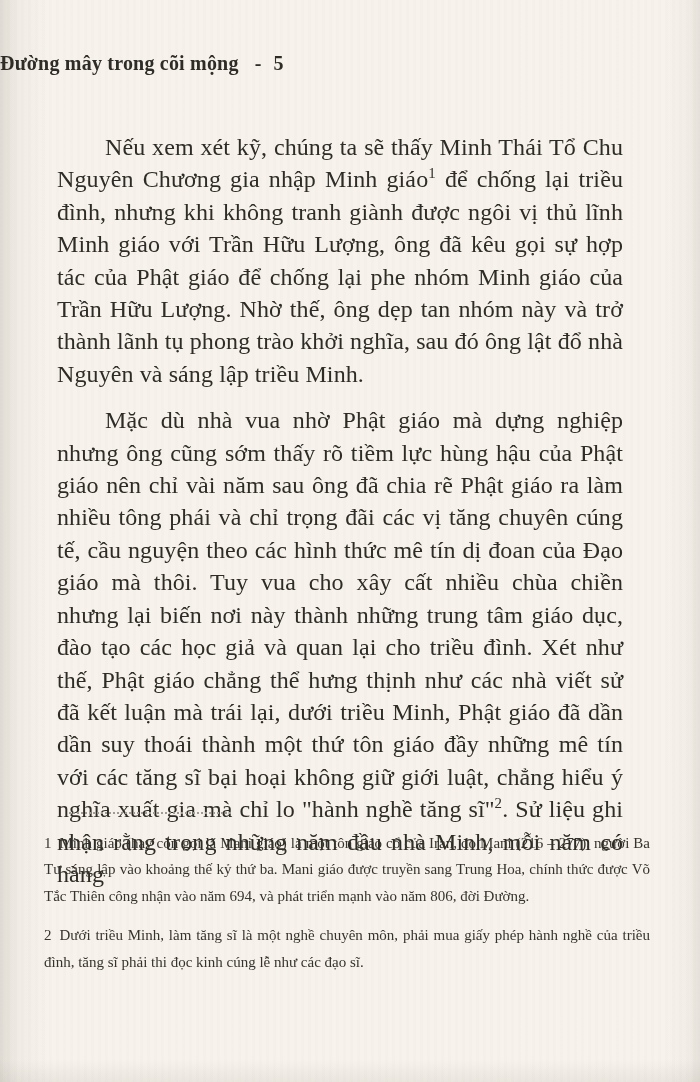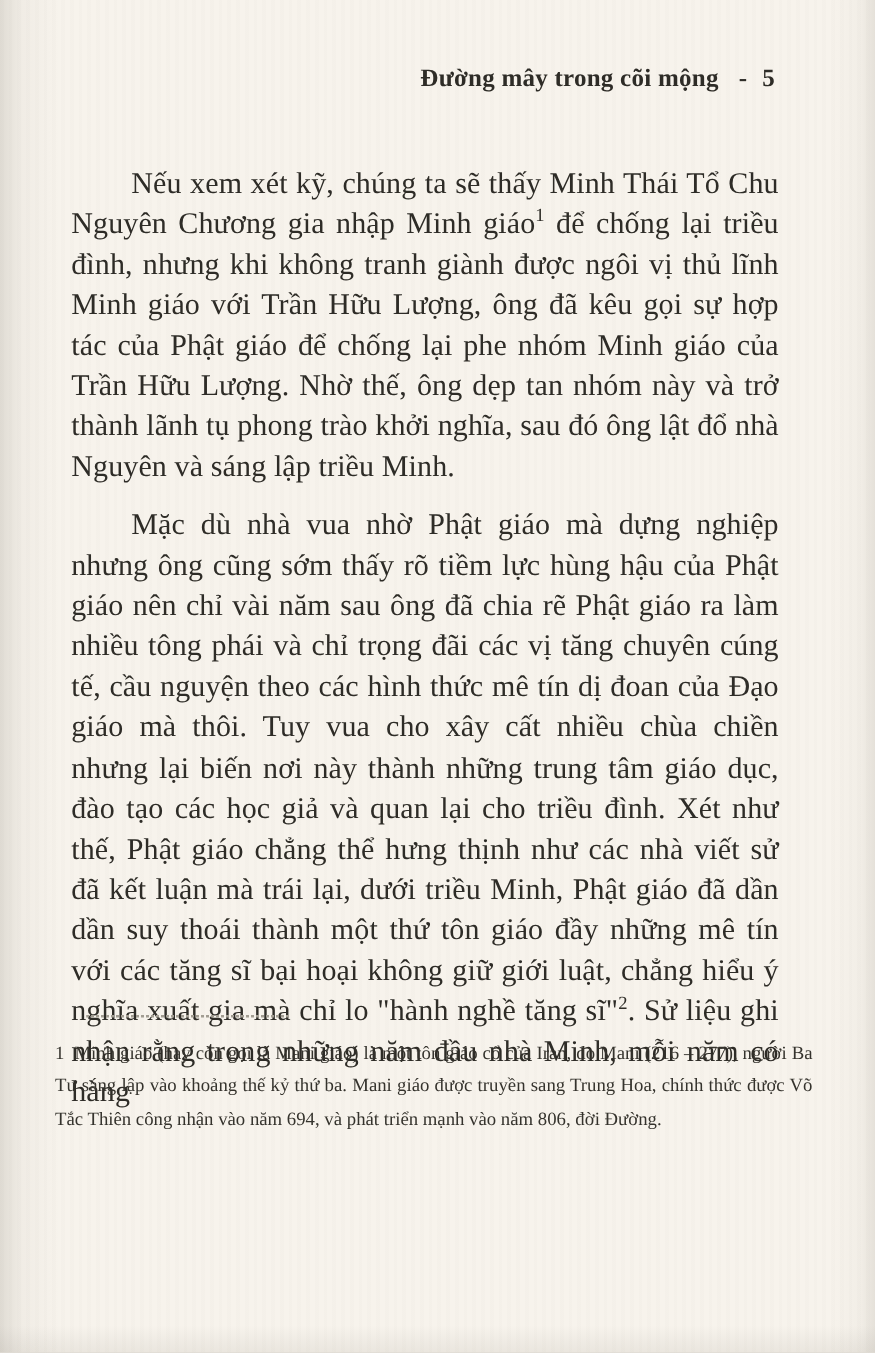--- a/index.html
+++ b/index.html
@@ -21,21 +21,20 @@
       linear-gradient(0deg, rgba(120,115,105,0.10) 0px, rgba(120,115,105,0) 22px),
       repeating-linear-gradient(90deg, rgba(90,85,75,0.015) 0px, rgba(90,85,75,0.015) 3px, rgba(255,255,255,0) 3px, rgba(255,255,255,0) 7px),
       #f7f3ec;
     overflow: hidden;
   }
   .running-header {
     position: absolute;
     top: 52px;
     left: 0;
     right: 80px;
-    text-align: right;
     font-size: 20px;
     font-weight: 600;
     letter-spacing: 0.2px;
     white-space: nowrap;
   }
   .running-header .dash {
     display: inline-block;
     margin: 0 12px 0 16px;
   }
   .body-text {
@@ -96,15 +95,16 @@
   </div>
 
   <div class="body-text">
     <p><span>Nếu xem xét kỹ, chúng ta sẽ thấy Minh Thái Tổ Chu Nguyên Chương gia nhập Minh giáo</span><sup class="fn-ref">1</sup><span> để chống lại triều đình, nhưng khi không tranh giành được ngôi vị thủ lĩnh Minh giáo với Trần Hữu Lượng, ông đã kêu gọi sự hợp tác của Phật giáo để chống lại phe nhóm Minh giáo của Trần Hữu Lượng. Nhờ thế, ông dẹp tan nhóm này và trở thành lãnh tụ phong trào khởi nghĩa, sau đó ông lật đổ nhà Nguyên và sáng lập triều Minh.</span></p>
     <p><span>Mặc dù nhà vua nhờ Phật giáo mà dựng nghiệp nhưng ông cũng sớm thấy rõ tiềm lực hùng hậu của Phật giáo nên chỉ vài năm sau ông đã chia rẽ Phật giáo ra làm nhiều tông phái và chỉ trọng đãi các vị tăng chuyên cúng tế, cầu nguyện theo các hình thức mê tín dị đoan của Đạo giáo mà thôi. Tuy vua cho xây cất nhiều chùa chiền nhưng lại biến nơi này thành những trung tâm giáo dục, đào tạo các học giả và quan lại cho triều đình. Xét như thế, Phật giáo chẳng thể hưng thịnh như các nhà viết sử đã kết luận mà trái lại, dưới triều Minh, Phật giáo đã dần dần suy thoái thành một thứ tôn giáo đầy những mê tín với các tăng sĩ bại hoại không giữ giới luật, chẳng hiểu ý nghĩa xuất gia mà chỉ lo "hành nghề tăng sĩ"</span><sup class="fn-ref">2</sup><span>. Sử liệu ghi nhận rằng trong những năm đầu nhà Minh, mỗi năm có hàng</span></p>
   </div>
 
   <div class="footnotes">
     <div class="fn-separator"></div>
     <p class="footnote"><span class="fn-marker">1</span><span>Minh giáo (hay còn gọi là Mani giáo) là một tôn giáo cổ của Iran, do Mani (216 – 277), người Ba Tư sáng lập vào khoảng thế kỷ thứ ba. Mani giáo được truyền sang Trung Hoa, chính thức được Võ Tắc Thiên công nhận vào năm 694, và phát triển mạnh vào năm 806, đời Đường.</span></p>
+    <p class="footnote"><span class="fn-marker">2</span><span>Dưới triều Minh, làm tăng sĩ là một nghề chuyên môn, phải mua giấy phép hành nghề của triều đình, tăng sĩ phải thi đọc kinh cúng lễ như các đạo sĩ.</span></p>
   </div>
 
 </div>
 
 </body></html>

